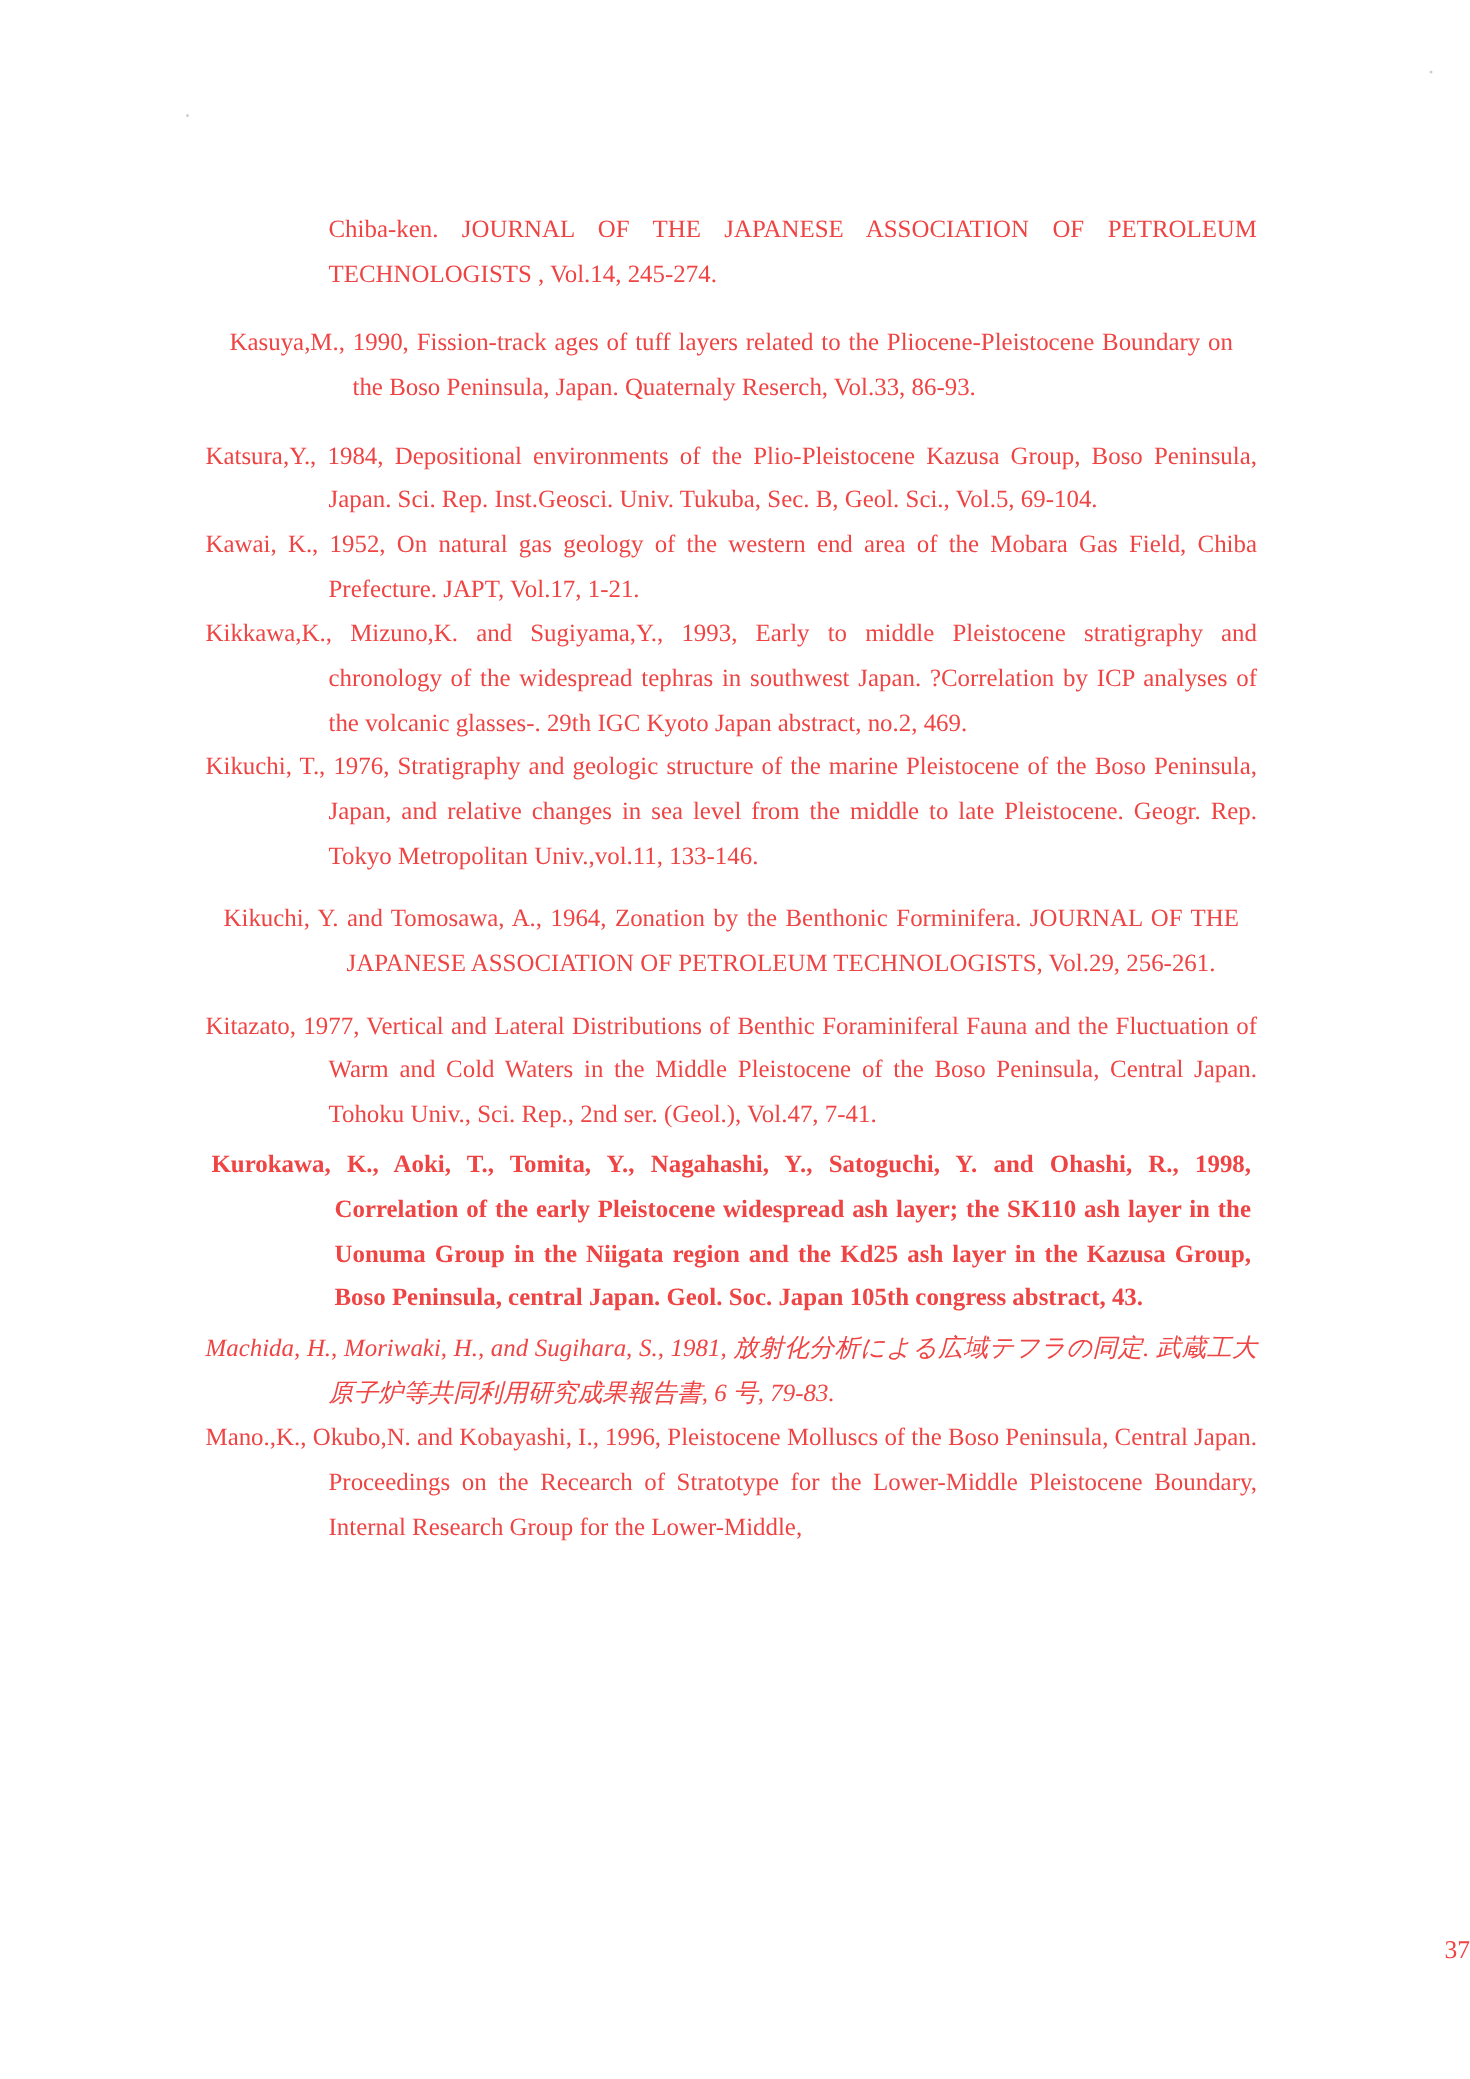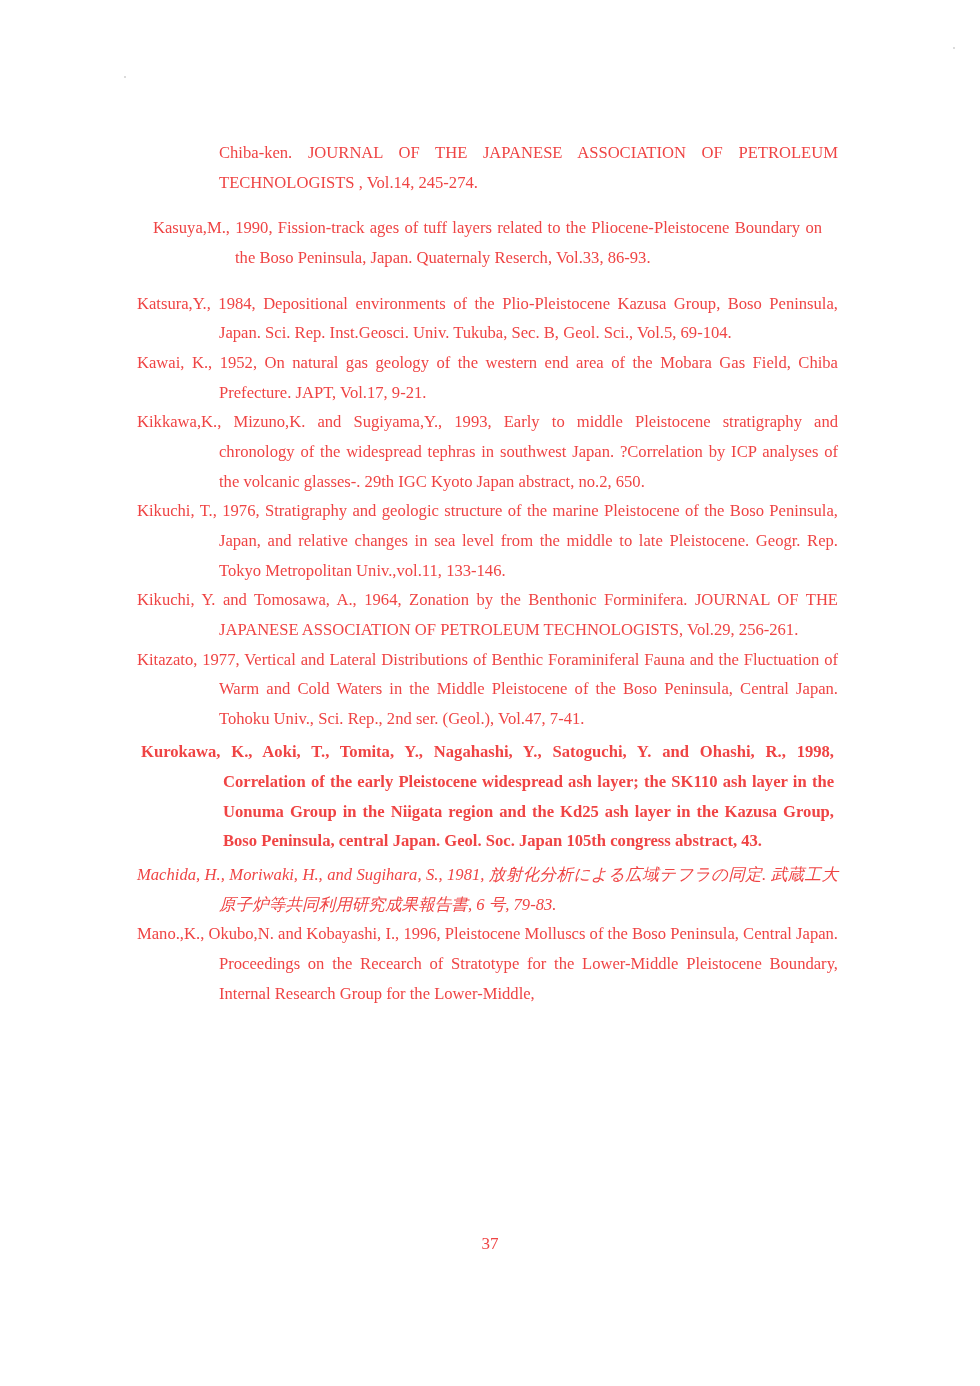--- a/index.html
+++ b/index.html
@@ -11,40 +11,40 @@
   }
   .refs { position: absolute; left: 137px; top: 138px; width: 701px; }
   .ref {
     line-height: 29.65px;
     text-align: justify;
     padding-left: 82px;
     text-indent: -82px;
   }
   .ref.cont { padding-left: 82px; text-indent: 0; }
   .page-number {
-    position: absolute; top: 1234px; left: 0; width: 980px;
-    text-align: center; font-size: 17px;
+    position: absolute; top: 1290px; left: 0; width: 980px;
+    text-align: right; font-size: 17px;
   }
   .speck { position: absolute; width: 2px; height: 2px; background: #cfcfcf; border-radius: 1px; }
 </style>
 </head>
 <body>
 
 <div class="page">
   <span class="speck" style="left:124px;top:76px;"></span>
   <span class="speck" style="left:953px;top:47px;"></span>
 
   <div class="refs">
     <p class="ref cont" style="margin:0;">Chiba-ken. JOURNAL OF THE JAPANESE ASSOCIATION OF PETROLEUM TECHNOLOGISTS , Vol.14,  245-274.</p>
     <p class="ref" style="margin:16px;">Kasuya,M.,  1990,  Fission-track ages of tuff layers related to the Pliocene-Pleistocene Boundary on the Boso Peninsula, Japan.  Quaternaly Reserch, Vol.33,  86-93.</p>
     <p class="ref" style="margin:0;">Katsura,Y.,  1984,  Depositional environments of the Plio-Pleistocene Kazusa Group, Boso Peninsula, Japan.  Sci. Rep. Inst.Geosci. Univ. Tukuba, Sec. B, Geol. Sci., Vol.5, 69-104.</p>
-    <p class="ref" style="margin:0;">Kawai, K., 1952, On natural gas geology of the western end area of the Mobara Gas Field, Chiba Prefecture. JAPT, Vol.17, 9-21.</p>
-    <p class="ref" style="margin:0;">Kikkawa,K., Mizuno,K. and Sugiyama,Y.,  1993,  Early to middle Pleistocene stratigraphy and chronology of the widespread tephras in southwest Japan. ?Correlation by ICP analyses of the volcanic glasses-.  29th IGC Kyoto Japan abstract, no.2, 650.</p>
+    <p class="ref" style="margin:0;">Kawai, K., 1952, On natural gas geology of the western end area of the Mobara Gas Field, Chiba Prefecture. JAPT, Vol.17, 1-21.</p>
+    <p class="ref" style="margin:0;">Kikkawa,K., Mizuno,K. and Sugiyama,Y.,  1993,  Early to middle Pleistocene stratigraphy and chronology of the widespread tephras in southwest Japan. ?Correlation by ICP analyses of the volcanic glasses-.  29th IGC Kyoto Japan abstract, no.2, 469.</p>
     <p class="ref" style="margin:0;">Kikuchi, T., 1976, Stratigraphy and geologic structure of the marine Pleistocene of the Boso Peninsula, Japan, and relative changes in sea level from the middle to late Pleistocene. Geogr. Rep. Tokyo Metropolitan Univ.,vol.11, 133-146.</p>
-    <p class="ref" style="margin:0;">Kikuchi, Y. and Tomosawa, A., 1964,  Zonation by the Benthonic Forminifera. JOURNAL OF THE JAPANESE ASSOCIATION OF PETROLEUM TECHNOLOGISTS,  Vol.29, 256-261.</p>
+    <p class="ref" style="margin:12px;">Kikuchi, Y. and Tomosawa, A., 1964,  Zonation by the Benthonic Forminifera. JOURNAL OF THE JAPANESE ASSOCIATION OF PETROLEUM TECHNOLOGISTS,  Vol.29, 256-261.</p>
     <p class="ref" style="margin:0;">Kitazato,  1977,  Vertical and Lateral Distributions of Benthic Foraminiferal Fauna and the Fluctuation of Warm and Cold Waters in the Middle Pleistocene of the Boso Peninsula, Central Japan. Tohoku Univ., Sci. Rep., 2nd ser. (Geol.), Vol.47, 7-41.</p>
     <p class="ref" style="margin:4px;font-weight:bold;">Kurokawa, K., Aoki, T., Tomita, Y., Nagahashi, Y., Satoguchi, Y. and Ohashi, R., 1998, Correlation of the early Pleistocene widespread ash layer; the SK110 ash layer in the Uonuma Group in the Niigata region and the Kd25 ash layer in the Kazusa Group, Boso Peninsula, central Japan. Geol. Soc. Japan 105th congress abstract, 43.</p>
     <p class="ref" style="margin:0;font-style:italic;">Machida, H., Moriwaki, H., and Sugihara, S., 1981,  放射化分析による広域テフラの同定. 武蔵工大原子炉等共同利用研究成果報告書,  6 号,  79-83.</p>
     <p class="ref" style="margin:0;font-family:Liberation Serif, serif;">Mano.,K.,  Okubo,N. and Kobayashi, I.,  1996,  Pleistocene Molluscs of the Boso Peninsula, Central Japan.  Proceedings on the Recearch of Stratotype for the Lower-Middle Pleistocene  Boundary,  Internal  Research  Group  for  the  Lower-Middle,</p>
   </div>
 
   <div class="page-number">37</div>
 </div>
 
 </body></html>

